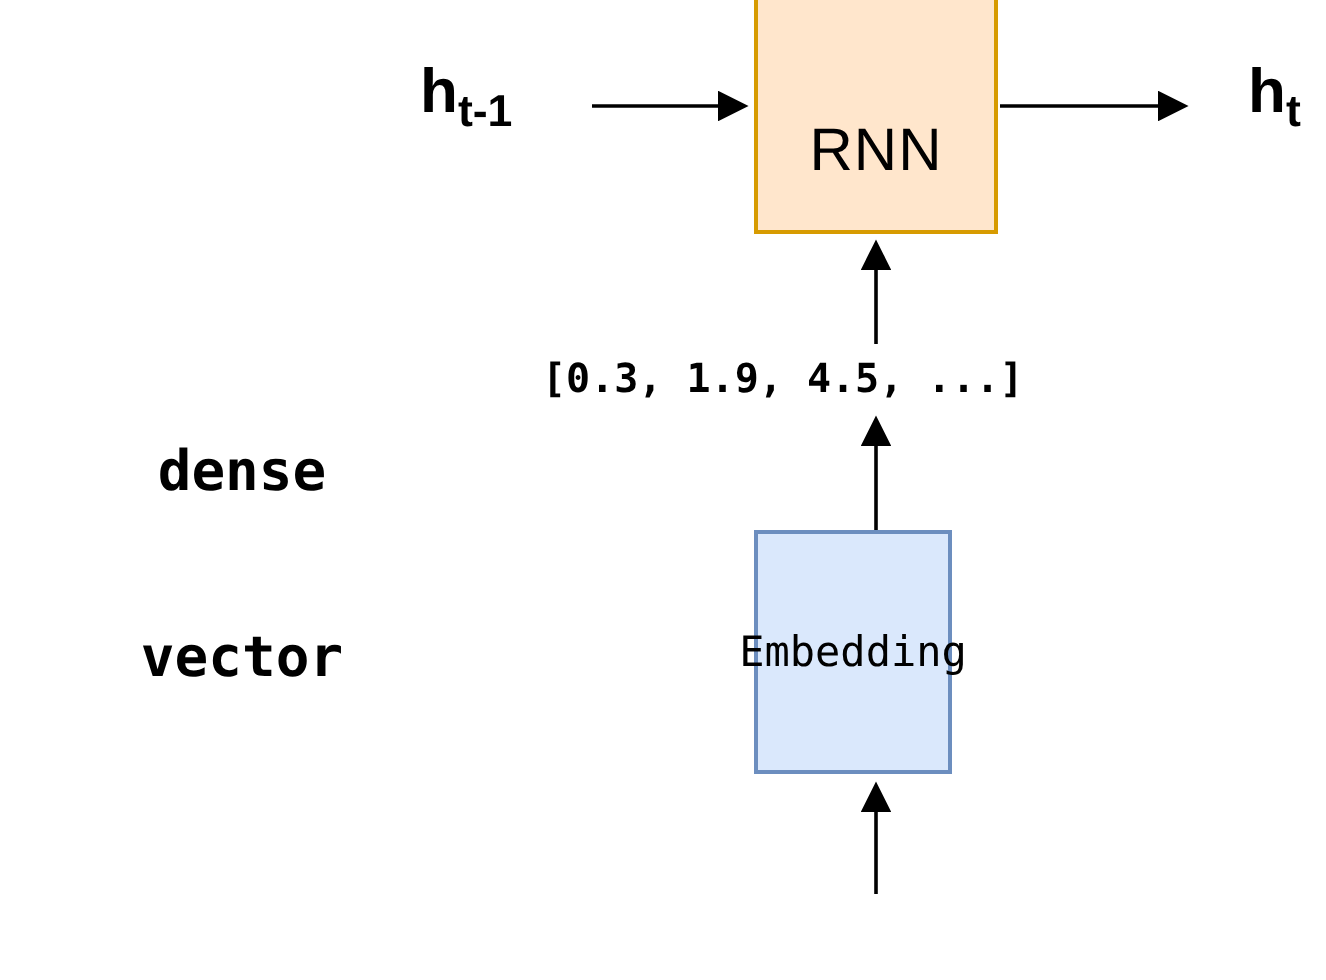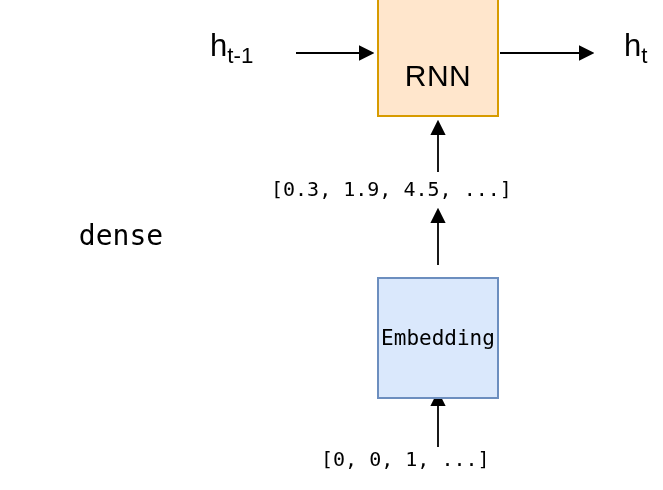--- a/index.html
+++ b/index.html
@@ -9,21 +9,21 @@
   }
   .canvas {
     position: relative;
     width: 663px;
     height: 490px;
     overflow: hidden;
     background: #ffffff;
     font-family: "DejaVu Sans Mono", monospace;
     color: #000000;
   }
-  .abs { position: absolute; }
+  .abs { position: absolute; font-weight: bold; }
   .box {
     position: absolute;
     box-sizing: border-box;
     border: 2px solid #999;
     display: flex;
     align-items: center;
     justify-content: center;
   }
   .rnn-box {
     left: 377px;
@@ -36,25 +36,24 @@
   .rnn-label {
     font-family: "Liberation Sans", sans-serif;
     font-size: 30px;
     font-weight: 400;
     letter-spacing: 0.5px;
     margin-top: 44px;
   }
   .embedding-box {
     left: 377px;
     top: 265px;
-    width: 122px;
+    width: 99px;
     height: 122px;
     background: #dae8fc;
     border-color: #6c8ebf;
-    margin-top: 12px;
   }
   .embedding-label {
     font-family: "DejaVu Sans Mono", monospace;
     font-size: 21px;
   }
   .hstate {
     font-family: "Liberation Sans", sans-serif;
     font-size: 31px;
     white-space: nowrap;
   }
@@ -109,24 +108,24 @@
   <div class="abs hstate" style="left:210px; top:28px;">
     <span>h</span><sub>t-1</sub>
   </div>
 
   <div class="abs hstate" style="left:624px; top:28px;">
     <span>h</span><sub>t</sub>
   </div>
 
   <div class="abs side-label" style="left:50px; top:158px; width:142px;text-align:center;">
     <div>dense</div>
+    <div>vector</div>
   </div>
 
   <div class="abs vector-value" style="left:271px; top:174px;">[0.3, 1.9, 4.5, ...]</div>
 
   <div class="abs side-label" style="left:40px; top:428px; width:147px;">
     
     
   </div>
 
-  <div class="abs vector-value" style="left:321px; top:444px;">[0, 0, 1, ...]</div>
 
 </div>
 
 </body></html>

